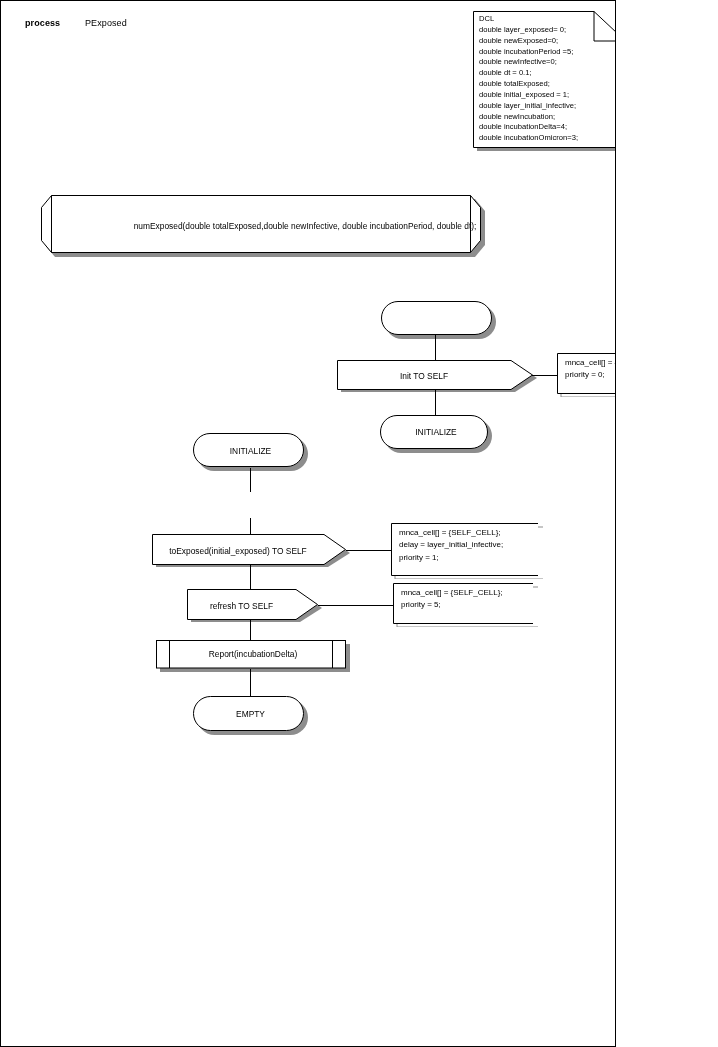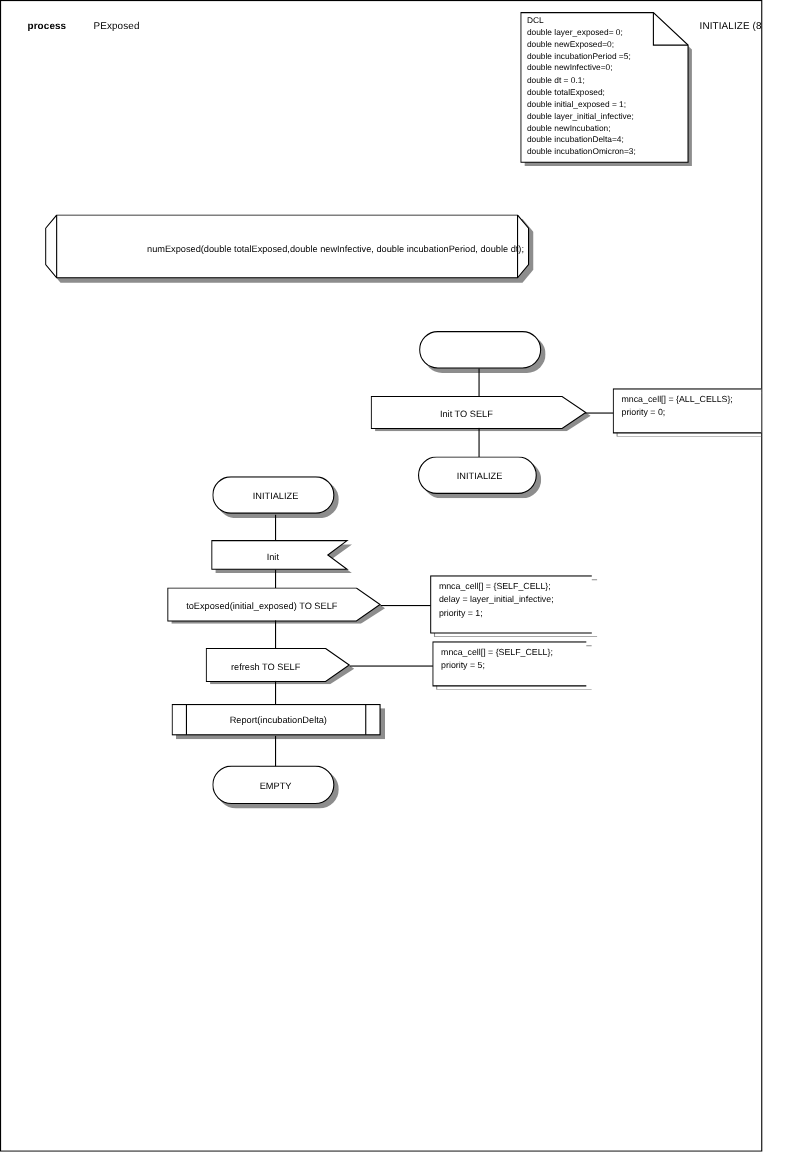--- a/index.html
+++ b/index.html
@@ -5,21 +5,21 @@
   html, body {
     margin: 0;
     padding: 0;
     background: #ffffff;
   }
   body {
     font-family: "Liberation Sans", sans-serif;
   }
   #page {
     position: relative;
-    width: 693px;
+    width: 616px;
     height: 1047px;
     background: #ffffff;
     box-sizing: border-box;
     border: 1px solid #000000;
     overflow: hidden;
   }
   .abs { position: absolute; }
 
   
   .hdr-kw {
@@ -197,27 +197,20 @@
   <div class="abs state" style="left:192px; top:432px; width:115px; height:38px;">
     <svg width="115" height="38" viewBox="0 0 115 38" xmlns="http://www.w3.org/2000/svg">
       <rect x="4" y="4" width="111" height="34" rx="17" ry="17" fill="#8d8d8d"></rect>
       <rect x="0.5" y="0.5" width="110" height="33" rx="16.5" ry="16.5" fill="#ffffff" stroke="#000000" stroke-width="1"></rect>
     </svg>
     <div class="lbl" style="padding-bottom:3px;">INITIALIZE</div>
   </div>
 
   <div class="abs vline" style="left:249px; top:467px; height:24px;"></div>
 
-  <div class="abs shape" style="left:191px; top:490px; width:128px; height:30px;">
-    <svg width="128" height="30" viewBox="0 0 128 30" xmlns="http://www.w3.org/2000/svg">
-      <path d="M4,4 L128,4 L110,17 L128,30 L4,30 Z" fill="#8d8d8d"></path>
-      <path d="M0.5,0.5 L123.5,0.5 L106,13.5 L123.5,26.5 L0.5,26.5 Z" fill="#ffffff" stroke="#000000" stroke-width="1"></path>
-    </svg>
-    <div class="lbl" style="padding-right:16px; box-sizing:border-box;">Init</div>
-  </div>
 
   <div class="abs vline" style="left:249px; top:517px; height:20px;"></div>
 
   <div class="abs shape" style="left:151px; top:533px; width:198px; height:33px;">
     <svg width="198" height="33" viewBox="0 0 198 33" xmlns="http://www.w3.org/2000/svg">
       <path d="M4,4 L176,4 L198,19 L176,33 L4,33 Z" fill="#8d8d8d"></path>
       <path d="M0.5,0.5 L172,0.5 L193.5,15.5 L172,30.5 L0.5,30.5 Z" fill="#ffffff" stroke="#000000" stroke-width="1"></path>
     </svg>
     <div class="lbl inset-r">toExposed(initial_exposed) TO SELF</div>
   </div>

